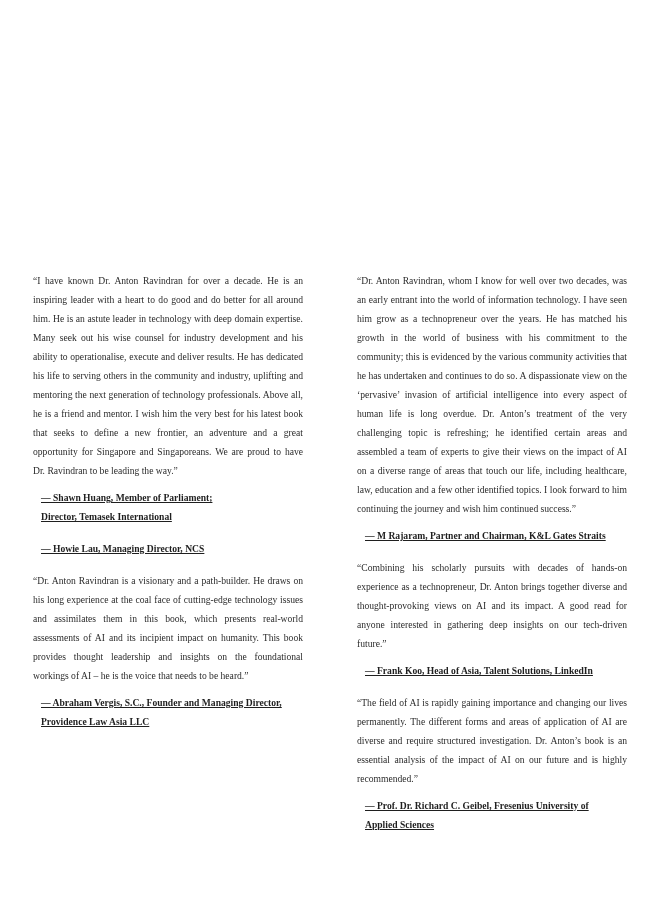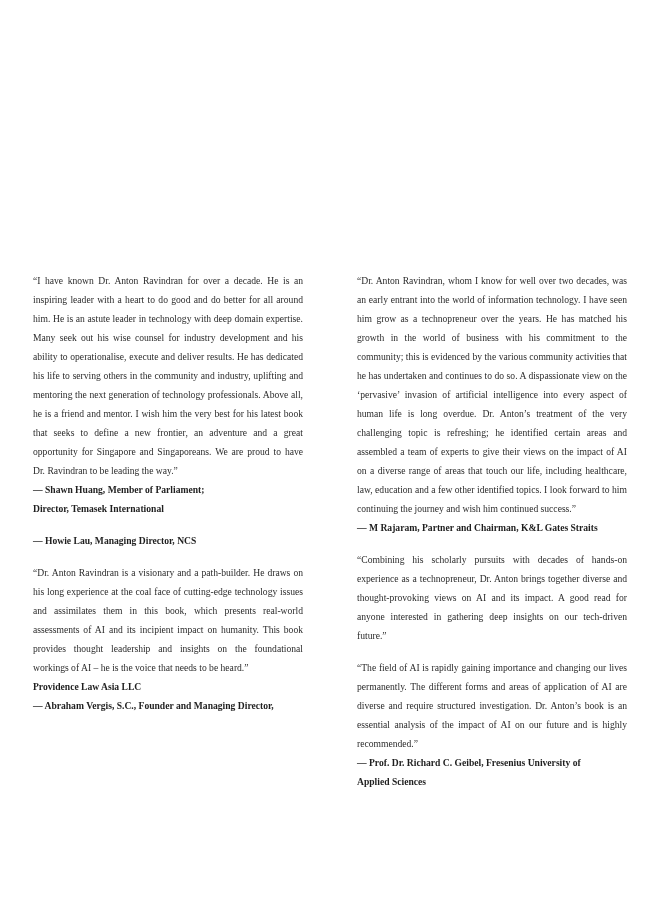--- a/index.html
+++ b/index.html
@@ -32,23 +32,24 @@
     .endorsement {
       margin: 0 0 13px 0;
     }
     .quote {
       margin: 0;
       text-align: justify;
       text-align-last: left;
       hyphens: manual;
     }
     .attribution {
-      margin: 0;
+      margin: 8px;
       font-weight: bold;
       color: #1f1f1f;
+      text-decoration: underline;
     }
     .attr-line {
       display: block;
     }
   </style>
 </head>
 <body>
 
 <div class="column left">
   <div class="endorsement">
@@ -59,35 +60,38 @@
     </p>
   </div>
   <div class="endorsement">
     <p class="attribution">
       <span class="attr-line">— Howie Lau, Managing Director, NCS</span>
     </p>
   </div>
   <div class="endorsement">
     <p class="quote">“Dr. Anton Ravindran is a visionary and a path-builder. He draws on his long experience at the coal face of cutting-edge technology issues and assimilates them in this book, which presents real-world assessments of AI and its incipient impact on humanity. This book provides thought leader­ship and insights on the foundational workings of AI – he is the voice that needs to be heard.”</p>
     <p class="attribution">
+      <span class="attr-line">— Abraham Vergis, S.C., Founder and Managing Director,</span>
       <span class="attr-line">Providence Law Asia LLC</span>
-      <span class="attr-line">— Abraham Vergis, S.C., Founder and Managing Director,</span>
     </p>
   </div>
 </div>
 
 <div class="column right">
   <div class="endorsement">
     <p class="quote">“Dr. Anton Ravindran, whom I know for well over two decades, was an early entrant into the world of information technology. I have seen him grow as a technopreneur over the years. He has matched his growth in the world of business with his commitment to the community; this is evidenced by the various community activities that he has undertaken and continues to do so. A dispassionate view on the ‘pervasive’ invasion of artificial intel­ligence into every aspect of human life is long overdue. Dr. Anton’s treat­ment of the very challenging topic is refreshing; he identified certain areas and assembled a team of experts to give their views on the impact of AI on a diverse range of areas that touch our life, including healthcare, law, edu­cation and a few other identified topics. I look forward to him continuing the journey and wish him continued success.”</p>
     <p class="attribution">
       <span class="attr-line">— M Rajaram, Partner and Chairman, K&amp;L Gates Straits</span>
     </p>
   </div>
   <div class="endorsement">
     <p class="quote">“Combining his scholarly pursuits with decades of hands-on experience as a technopreneur, Dr. Anton brings together diverse and thought-provoking views on AI and its impact. A good read for anyone interested in gathering deep insights on our tech-driven future.”</p>
+    <p class="attribution">
+      <span class="attr-line">— Frank Koo, Head of Asia, Talent Solutions, LinkedIn</span>
+    </p>
   </div>
   <div class="endorsement">
     <p class="quote">“The field of AI is rapidly gaining importance and changing our lives per­manently. The different forms and areas of application of AI are diverse and require structured investigation. Dr. Anton’s book is an essential analysis of the impact of AI on our future and is highly recommended.”</p>
     <p class="attribution">
       <span class="attr-line">— Prof. Dr. Richard C. Geibel, Fresenius University of</span>
       <span class="attr-line">Applied Sciences</span>
     </p>
   </div>
 </div>
 

